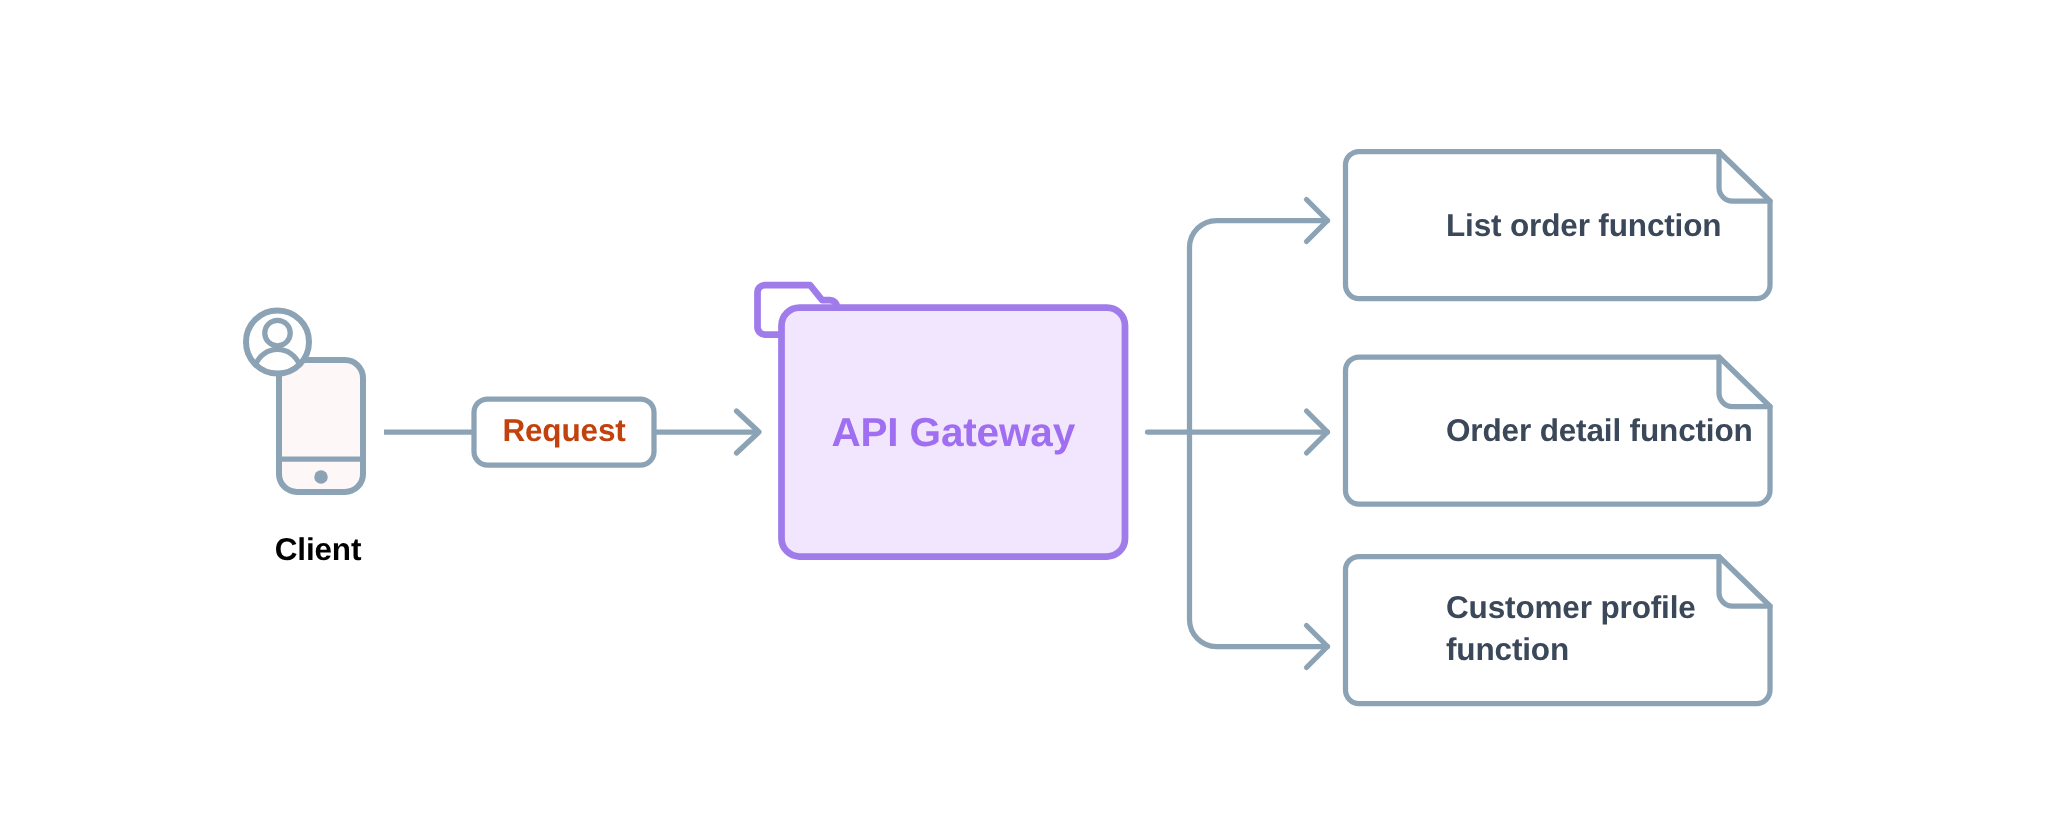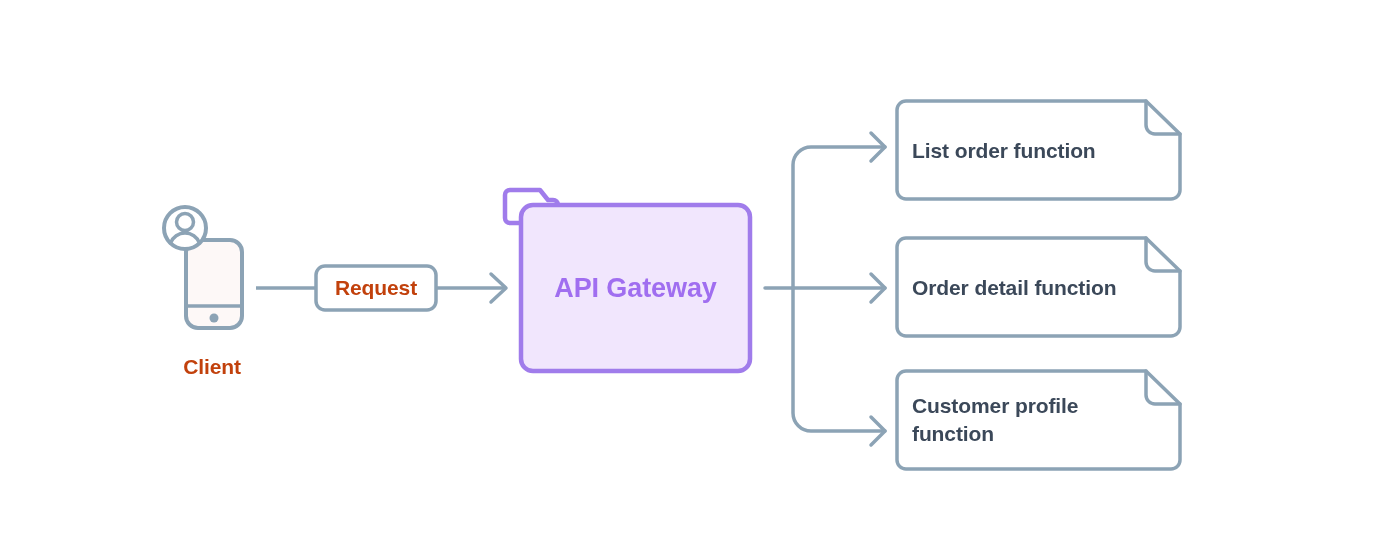--- a/index.html
+++ b/index.html
@@ -24,21 +24,21 @@
     height: 554px;
   }
   .node-label {
     position: absolute;
     display: flex;
     align-items: center;
     pointer-events: none;
     box-sizing: border-box;
   }
   .fn-label {
-    left: 912px;
+    left: 964px;
     width: 220px;
     font-size: 21px;
     font-weight: bold;
     color: #3b4859;
     line-height: 28px;
     letter-spacing: -0.1px;
   }
   #fn-label-0 { top: 118px; height: 66px; }
   #fn-label-1 { top: 255px; height: 66px; }
   #fn-label-2 { top: 386px; height: 66px; align-items: flex-start; padding-top: 6px;}
@@ -65,21 +65,21 @@
     letter-spacing: -0.1px;
   }
   #client-label {
     left: 150px;
     top: 352px;
     width: 124px;
     height: 30px;
     justify-content: center;
     font-size: 21px;
     font-weight: bold;
-    color: #c2410c;
+    color: #000000;
     letter-spacing: -0.1px;
   }
 </style>
 </head>
 <body>
 
 <div id="diagram-canvas">
 
   <svg id="diagram-svg" viewBox="0 0 1376 554">
 

